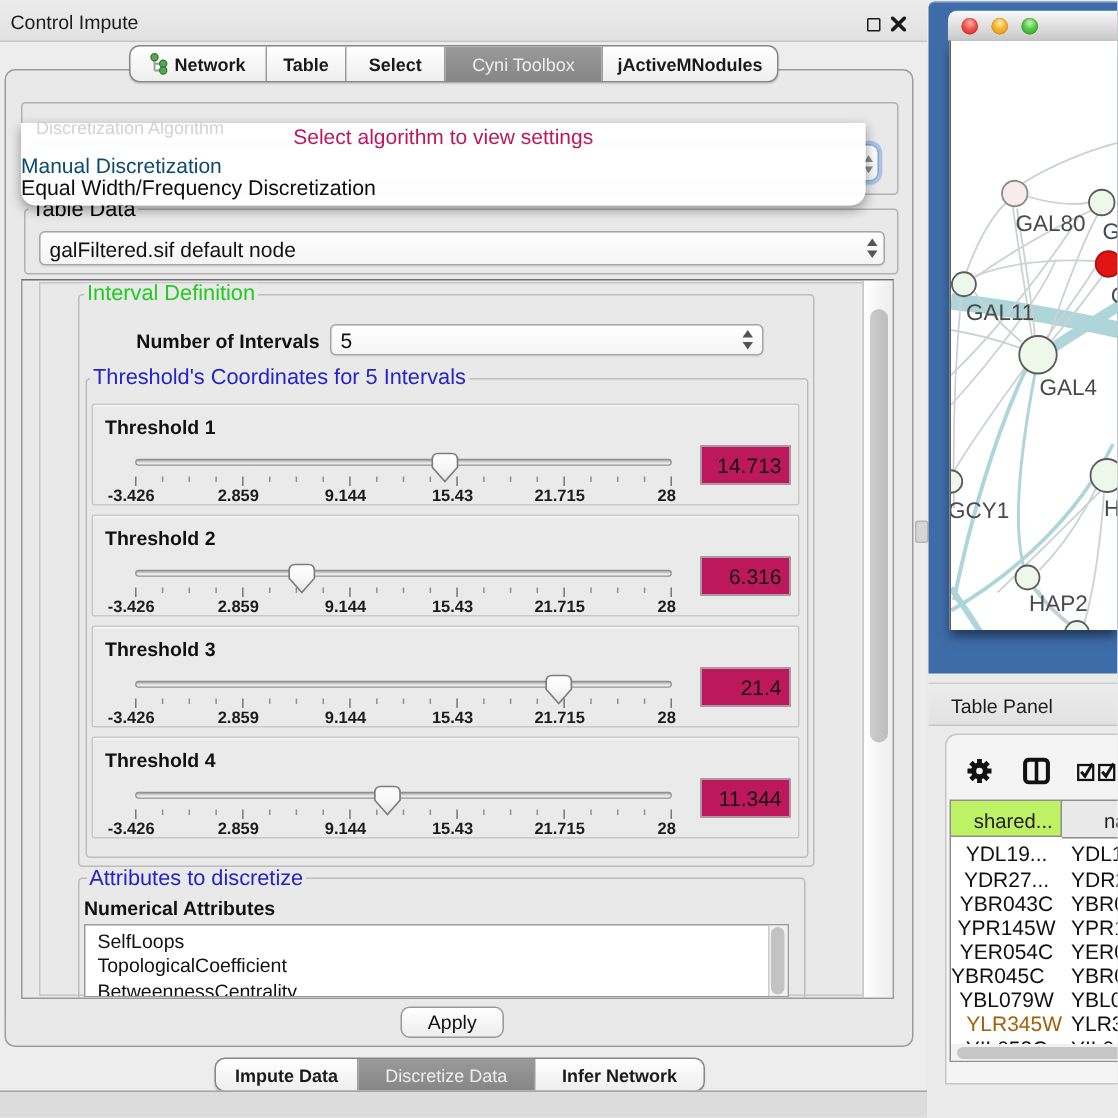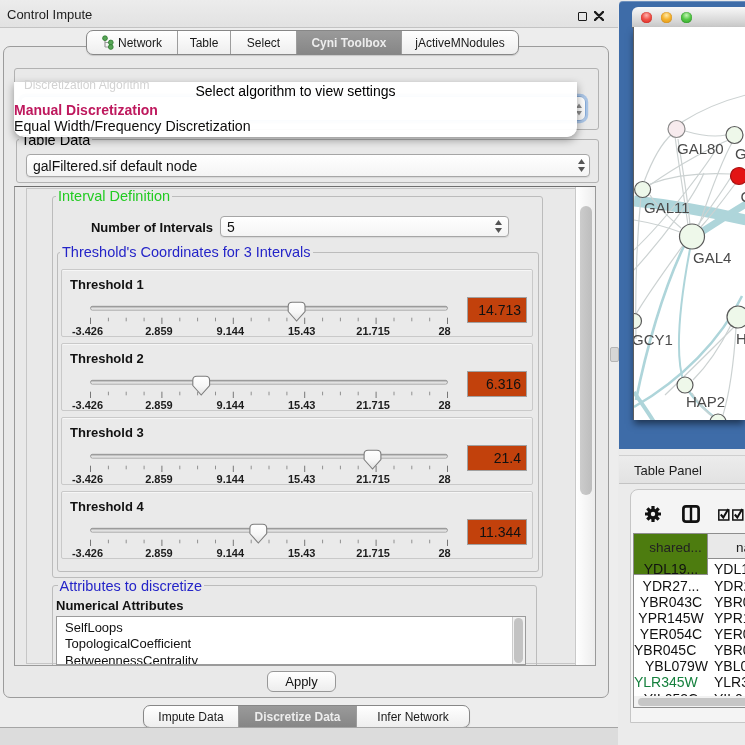--- a/index.html
+++ b/index.html
@@ -7,25 +7,25 @@
 .abs{position:absolute}
 .grp{position:absolute;border:1px solid #b2b2b2;border-radius:3px}
 .gt{position:absolute;font-size:14.5px;line-height:14px;background:#e9e9e9;padding:0 2px;white-space:nowrap}
 .combo{position:absolute;background:linear-gradient(#ffffff,#f4f4f4);border:1px solid #a6a6a6;border-radius:4px;
  font-size:14px;color:#111;white-space:nowrap;box-shadow:0 1px 1px rgba(0,0,0,0.08)}
 .cbt{position:absolute;left:6px;top:50%;transform:translateY(-50%)}
 .lbl{position:absolute;font-size:13px;font-weight:bold;color:#111;white-space:nowrap}
 .seg{position:absolute;display:flex;border:1px solid #878787;border-radius:7px;overflow:hidden;
  background:linear-gradient(#ffffff,#eeeeee);box-shadow:0 1px 1px rgba(0,0,0,0.15)}
 .seg .s{flex:0 0 auto;display:flex;align-items:center;justify-content:center;
- font-size:12px;font-weight:normal;color:#1a1a1a;border-right:1px solid #9d9d9d;box-sizing:border-box}
+ font-size:12px;font-weight:bold;color:#1a1a1a;border-right:1px solid #9d9d9d;box-sizing:border-box}
 .seg .s:last-child{border-right:none}
-.seg .sel{background:linear-gradient(#9a9a9a,#868686);color:#ededed;font-weight:bold}
+.seg .sel{background:linear-gradient(#9a9a9a,#868686);color:#ededed;font-weight:normal}
 .slbl{position:absolute;font-size:11px;font-weight:bold;color:#1c1c1c;transform:translateX(-50%);white-space:nowrap}
-.vbox{position:absolute;background:#c2410c;border:1px solid #a0a0a0;font-size:14px;color:#111;text-align:right}
+.vbox{position:absolute;background:#be185d;border:1px solid #a0a0a0;font-size:14px;color:#111;text-align:right}
 .thp{position:absolute;left:46px;width:470px;height:66px;background:#eaeaea;
  border:1px solid #c9c9c9;border-radius:2px;box-shadow:inset 0 1px 0 #f6f6f6}
 </style></head>
 <body>
 
 <div class="abs" style="left:0;top:0;width:618px;height:728px;background:#ededed">
 
   <div class="abs" style="left:0;top:0;width:618px;height:27px;background:linear-gradient(#ececec,#e2e2e2);border-bottom:1px solid #c3c3c3">
     <div class="abs" style="left:7px;top:7px;font-size:13px;color:#1c1c1c">Control Impute</div>
     <div class="abs" style="left:578px;top:12px;width:7px;height:7px;border:1.4px solid #1a1a1a;border-radius:1px"></div>
@@ -80,21 +80,21 @@
       <div class="lbl" style="left:71px;top:33px;width:127px;text-align:right">Number of Intervals</div>
       <div class="combo" style="left:205px;top:29px;width:287px;height:19px">
         <span class="cbt">5</span>
         <svg class="abs" style="right:5px;top:2px" width="9" height="15" viewBox="0 0 9 15">
           <path d="M4.5,1 L8,6 L1,6 Z" fill="#555"></path>
             <path d="M4.5,14 L8,9 L1,9 Z" fill="#555"></path>
         </svg>
       </div>
 
       <div class="grp" style="left:42px;top:65px;width:480px;height:318px;border-color:#bcbcbc"></div>
-      <div class="gt" style="left:45px;top:58px;color:#2424c8">Threshold's Coordinates for 3 Intervals</div>
+      <div class="gt" style="left:45px;top:58px;color:#2424c8">Threshold's Coordinates for 5 Intervals</div>
 
       <div class="thp" style="left:46px;top:82px">
   <div class="lbl" style="left:8px;top:6.5px">Threshold 1</div>
   <svg class="abs" style="left:0;top:26px" width="470" height="40" viewBox="0 0 470 40">
     <defs>
               <linearGradient id="tg81" x1="0" y1="0" x2="0" y2="1">
       <stop offset="0" stop-color="#8f8f8f"></stop>
                 <stop offset="0.45" stop-color="#d9d9d9"></stop>
                 <stop offset="1" stop-color="#ffffff"></stop>
     </linearGradient>
@@ -298,22 +298,22 @@
 
   <div class="seg" style="left:143px;top:705px;height:21px">
     <div class="s" style="width:95px">Impute Data</div>
     <div class="s sel" style="width:118px">Discretize Data</div>
     <div class="s" style="width:112px">Infer Network</div>
   </div>
 
   <div class="abs" style="left:14px;top:82px;width:563px;height:55px;background:rgba(255,255,255,0.96);
    border-radius:0 0 10px 10px;box-shadow:0 3px 8px rgba(0,0,0,0.38);z-index:20"></div>
   <div class="abs" style="left:24px;top:78px;font-size:12px;font-weight:normal;color:#d2d2d2;z-index:21;white-space:nowrap">Discretization Algorithm</div>
-  <div class="abs" style="left:14px;top:83px;width:563px;text-align:center;font-size:14px;color:#000000;z-index:21">Select algorithm to view settings</div>
-  <div class="abs" style="left:14px;top:102px;font-size:14px;font-weight:bold;color:#be185d;z-index:21">Manual Discretization</div>
+  <div class="abs" style="left:14px;top:83px;width:563px;text-align:center;font-size:14px;color:#be185d;z-index:21">Select algorithm to view settings</div>
+  <div class="abs" style="left:14px;top:102px;font-size:14px;font-weight:normal;color:#0c4a6e;z-index:21">Manual Discretization</div>
   <div class="abs" style="left:14px;top:118px;font-size:14.2px;color:#0d0d0d;z-index:21">Equal Width/Frequency Discretization</div>
 </div>
 
 <div class="abs" style="left:0;top:727px;width:618px;height:18px;background:#dcdcdc;border-top:1px solid #a5a5a5"></div>
 
 <div class="abs" style="left:610px;top:347px;width:7px;height:13px;background:#d6d6d6;border:1px solid #b5b5b5;border-radius:2px"></div>
 
 <div class="abs" style="left:619px;top:1px;width:126px;height:448px;background:#3e6ca8;border-radius:4px 0 0 0;box-shadow:inset 0 1px 0 rgba(255,255,255,0.25)">
   <div class="abs" style="left:13px;top:6px;width:113px;height:20px;background:linear-gradient(#f8f8f8,#c9c9c9);border-radius:6px 0 0 0;border-bottom:1px solid #6f6f6f">
     <div class="abs" style="left:9px;top:5px;width:11px;height:11px;border-radius:50%;background:radial-gradient(circle at 50% 30%,#ffb3ae 0%,#f0544a 45%,#d8241c 100%);box-shadow:inset 0 0 1px #a00"></div>
@@ -396,37 +396,37 @@
     <g fill="none" stroke="#111" stroke-width="1.5">
       <rect x="0.8" y="2" width="10" height="10"></rect>
       <rect x="14.8" y="2" width="10" height="10"></rect>
     </g>
     <g fill="none" stroke="#111" stroke-width="2">
       <path d="M2.8,6.5 L5.3,9.5 L10.3,1 M16.8,6.5 L19.3,9.5 L24.3,1"></path>
     </g>
   </svg>
 
   <div class="abs" style="left:2px;top:43px;width:128px;height:175px;border:1px solid #8e8e8e;background:#fff;box-sizing:border-box;overflow:hidden">
-    <div class="abs" style="left:0;top:0;width:74px;height:41px;background:#4d7c0f;border-right:1px solid #8e8e8e;border-bottom:1px solid #8e8e8e;box-sizing:border-box;text-align:center;font-size:13.5px;line-height:28px;color:#222;text-indent:10px">shared...</div>
+    <div class="abs" style="left:0;top:0;width:74px;height:24px;background:#bef264;border-right:1px solid #8e8e8e;border-bottom:1px solid #8e8e8e;box-sizing:border-box;text-align:center;font-size:13.5px;line-height:28px;color:#222;text-indent:10px">shared...</div>
     <div class="abs" style="left:74px;top:0;width:54px;height:25px;background:#e9e9e9;border-bottom:1px solid #8e8e8e;box-sizing:border-box;font-size:13.5px;line-height:28px;color:#222;padding-left:28px">na</div>
     <div class="abs" style="left:0;top:27.3px;width:74px;height:16px;text-align:center;font-size:14px;line-height:16px;color:#111">YDL19...</div>
 <div class="abs" style="left:80px;top:27.3px;font-size:14px;line-height:16px;color:#111;white-space:nowrap">YDL1</div>
 <div class="abs" style="left:0;top:43.5px;width:74px;height:16px;text-align:center;font-size:14px;line-height:16px;color:#111">YDR27...</div>
 <div class="abs" style="left:80px;top:43.5px;font-size:14px;line-height:16px;color:#111;white-space:nowrap">YDR2</div>
 <div class="abs" style="left:0;top:59.6px;width:74px;height:16px;text-align:center;font-size:14px;line-height:16px;color:#111">YBR043C</div>
 <div class="abs" style="left:80px;top:59.6px;font-size:14px;line-height:16px;color:#111;white-space:nowrap">YBR0</div>
 <div class="abs" style="left:0;top:75.8px;width:74px;height:16px;text-align:center;font-size:14px;line-height:16px;color:#111">YPR145W</div>
 <div class="abs" style="left:80px;top:75.8px;font-size:14px;line-height:16px;color:#111;white-space:nowrap">YPR1</div>
 <div class="abs" style="left:0;top:91.9px;width:74px;height:16px;text-align:center;font-size:14px;line-height:16px;color:#111">YER054C</div>
 <div class="abs" style="left:80px;top:91.9px;font-size:14px;line-height:16px;color:#111;white-space:nowrap">YER0</div>
 <div class="abs" style="left:0;top:108.0px;width:74px;height:16px;text-align:left;font-size:14px;line-height:16px;color:#111">YBR045C</div>
 <div class="abs" style="left:80px;top:108.0px;font-size:14px;line-height:16px;color:#111;white-space:nowrap">YBR0</div>
-<div class="abs" style="left:0;top:124.2px;width:74px;height:16px;text-align:right;font-size:14px;line-height:16px;color:#111">YBL079W</div>
+<div class="abs" style="left:0;top:124.2px;width:74px;height:16px;text-align:center;font-size:14px;line-height:16px;color:#111">YBL079W</div>
 <div class="abs" style="left:80px;top:124.2px;font-size:14px;line-height:16px;color:#111;white-space:nowrap">YBL0</div>
-<div class="abs" style="left:0;top:140.3px;width:74px;height:16px;text-align:left;font-size:14px;line-height:16px;color:#15803d">YLR345W</div>
+<div class="abs" style="left:0;top:140.3px;width:74px;height:16px;text-align:right;font-size:14px;line-height:16px;color:#a16207">YLR345W</div>
 <div class="abs" style="left:80px;top:140.3px;font-size:14px;line-height:16px;color:#111;white-space:nowrap">YLR3</div>
 <div class="abs" style="left:0;top:156.5px;width:74px;height:16px;text-align:center;font-size:14px;line-height:16px;color:#111">YIL053C</div>
 <div class="abs" style="left:80px;top:156.5px;font-size:14px;line-height:16px;color:#111;white-space:nowrap">YIL0</div>
     <div class="abs" style="left:0;top:162px;width:126px;height:12px;background:#f2f2f2">
       <div class="abs" style="left:4px;top:2px;width:118px;height:8px;background:#c6c6c6;border-radius:4px 0 0 4px"></div>
     </div>
   </div>
 </div>
 
 </body></html>

